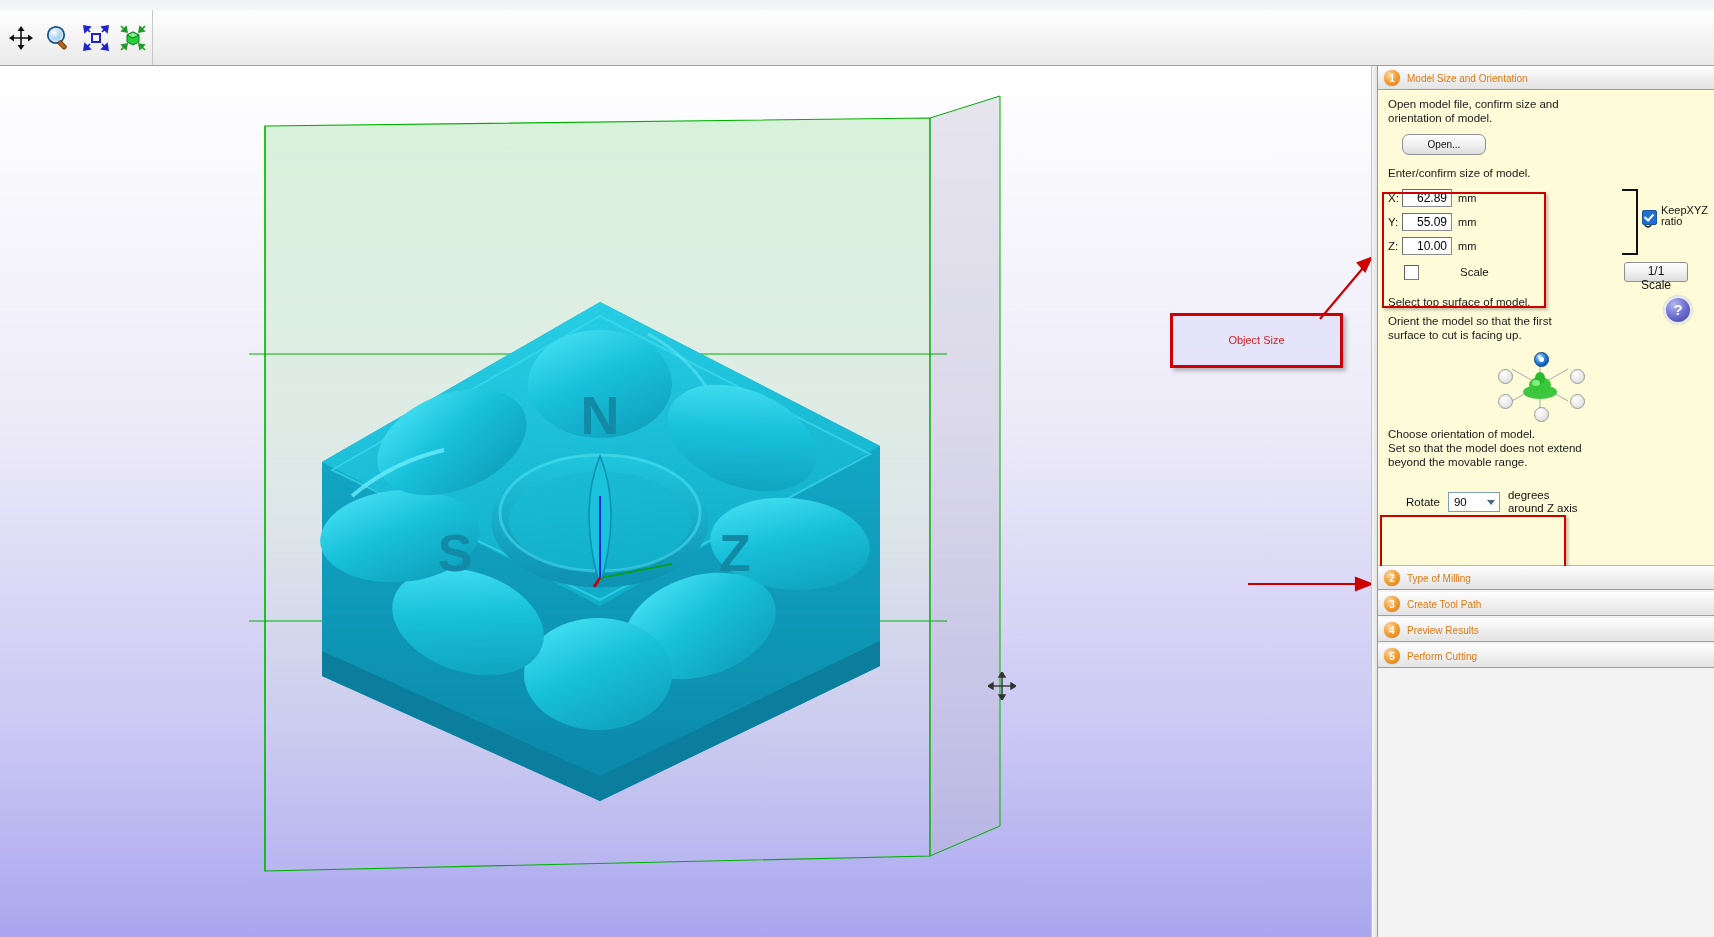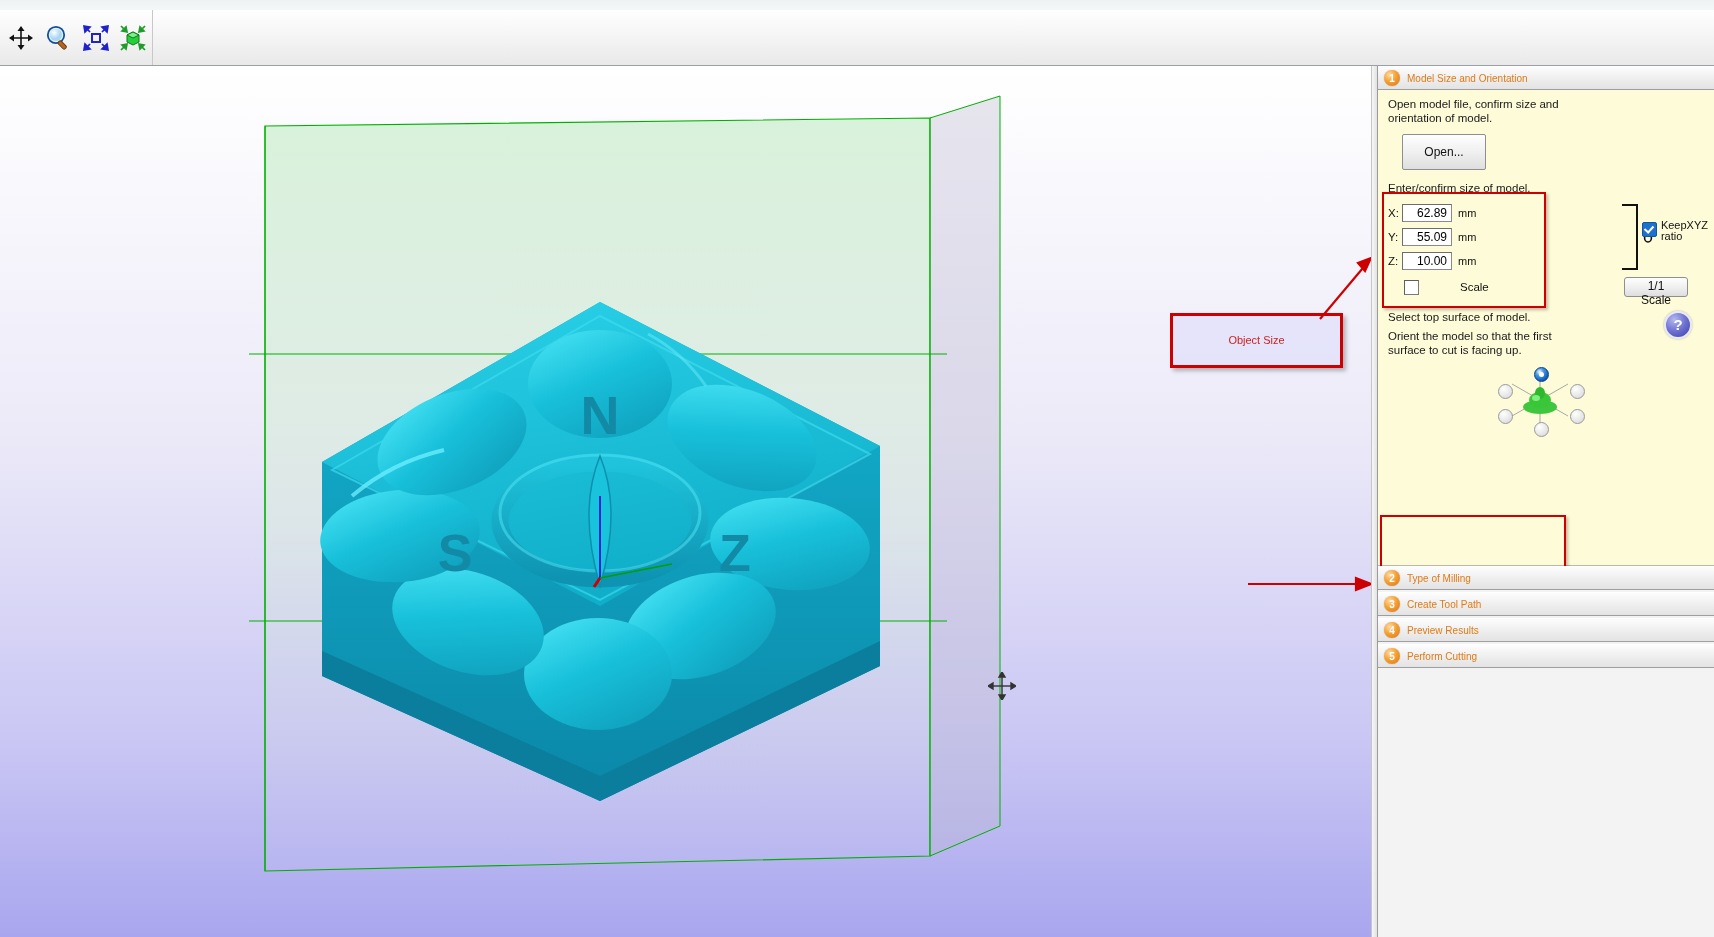--- a/index.html
+++ b/index.html
@@ -94,24 +94,24 @@
 
   .step-body {
     background: #fdfbd8;
     border-bottom: 1px solid #b9b9a8;
     padding: 8px 10px 10px 10px;
     position: relative;
   }
   .ptext { font-size: 11.5px; color: #1a1a1a; line-height: 1.18; }
   .open-btn {
     margin: 9px 0 0 14px;
-    width: 84px; height: 36px;
+    width: 84px; height: 21px;
     background: linear-gradient(#fefefe, #f0f0f0 50%, #dedede);
-    border: 1px solid #8f8f8f; border-radius: 2px;
-    font-size: 12px; color: #111; cursor: pointer;
+    border: 1px solid #8f8f8f; border-radius: 7px;
+    font-size: 10px; color: #111; cursor: pointer;
   }
 
   
   .size-block { margin-top: 12px; position: relative; }
   .size-rows { margin-top: 6px; position: relative; }
   .size-row {
     display: flex; align-items: center; height: 22px; margin-bottom: 2px;
   }
   .axis-lbl { width: 14px; font-size: 11.5px; color: #111; }
   .num-in {
@@ -129,21 +129,21 @@
     position: absolute; right: 66px; top: 2px;
     width: 14px; height: 62px;
     border: 2px solid #111; border-left: none;
   }
   .chain {
     position: absolute; right: 50px; top: 22px;
     font-size: 14px; color:#111; line-height: 1;
   }
   .keep-ratio {
     position: absolute; right: -4px; top: 18px;
-    display: flex; align-items: flex-start; gap: 4px;
+    display: flex; align-items: center; gap: 4px;
   }
   .cb {
     width: 13px; height: 13px; flex: none; margin-top: 2px;
     background: #1d6fd0; border: 1px solid #15539c; border-radius: 2px;
     position: relative;
   }
   .cb::after {
     content: ""; position: absolute; left: 3px; top: 1px;
     width: 4px; height: 7px; border: solid #fff;
     border-width: 0 2px 2px 0; transform: rotate(42deg);
@@ -508,22 +508,40 @@
         </svg>
         <div class="orb sel" style="left:146px; top:0px;"></div>
         <div class="orb" style="left:110px; top:17px;"></div>
         <div class="orb" style="left:182px; top:17px;"></div>
         <div class="orb" style="left:110px; top:42px;"></div>
         <div class="orb" style="left:182px; top:42px;"></div>
         <div class="orb" style="left:146px; top:55px;"></div>
       </div>
 
       
+      <div style="margin-top:8px;">
+        <div class="ptext">Choose orientation of model.</div>
+        <div class="ptext">Set so that the model does not extend</div>
+        <div class="ptext">beyond the movable range.</div>
+      </div>
 
       
+      <div class="rot-wrap">
+        <div class="rot-row">
+          <span class="rot-lbl">Rotate</span>
+          <div class="combo">
+            <span>90</span>
+            <span class="arrow"></span>
+          </div>
+          <span class="rot-suffix">
+            <span>degrees</span><br>
+            <span>around Z axis</span>
+          </span>
+        </div>
+      </div>
 
       
       <div class="hl" style="left:4px; top:102px; width:160px; height:112px;"></div>
       <div class="hl" style="left:2px; top:425px; width:182px; height:50px;"></div>
     </div>
 
     <div class="step-header collapsed-row">
       <div class="step-num">2</div>
       <div class="step-title">Type of Milling</div>
     </div>

